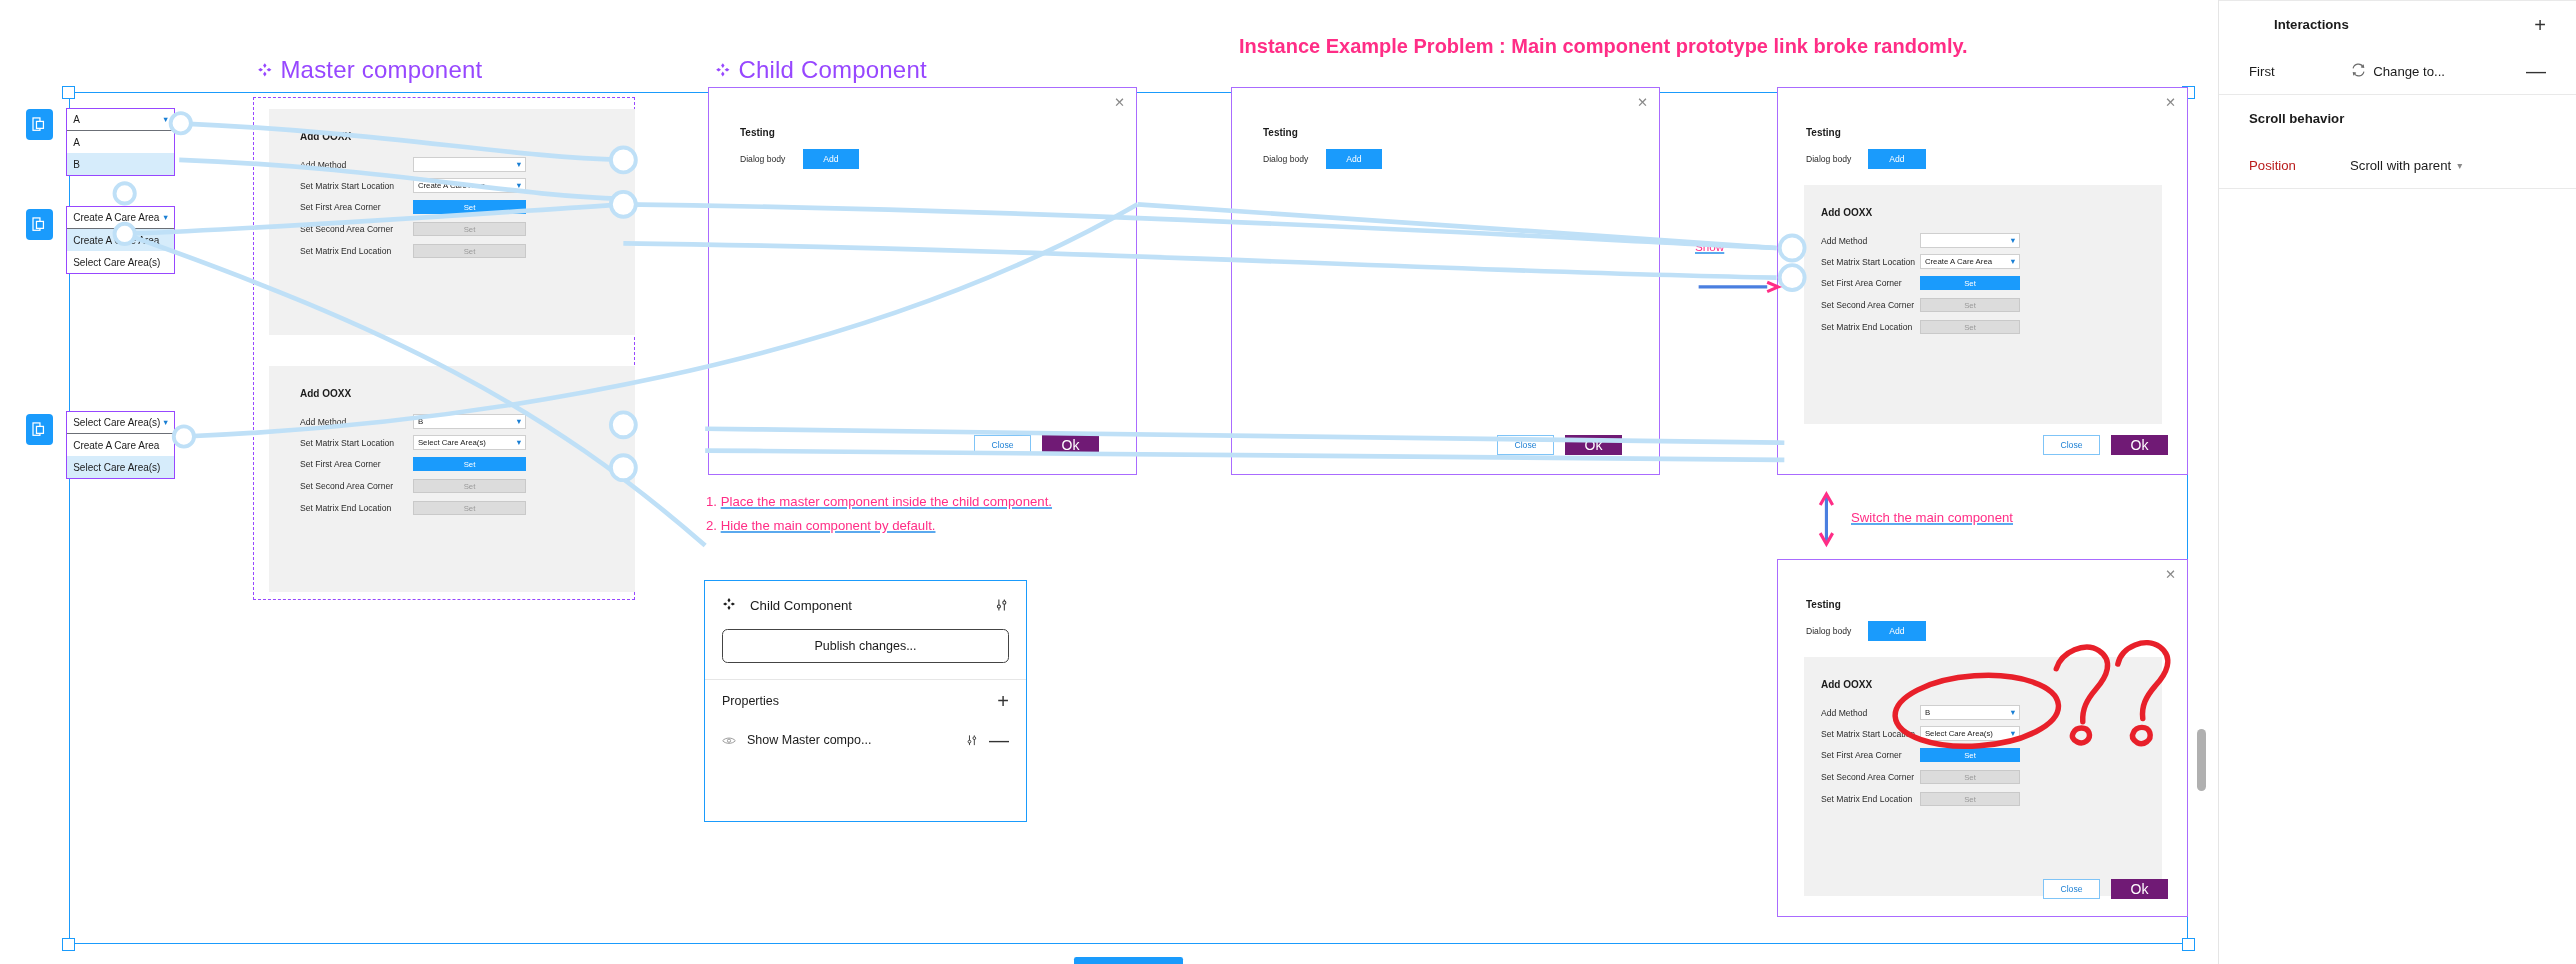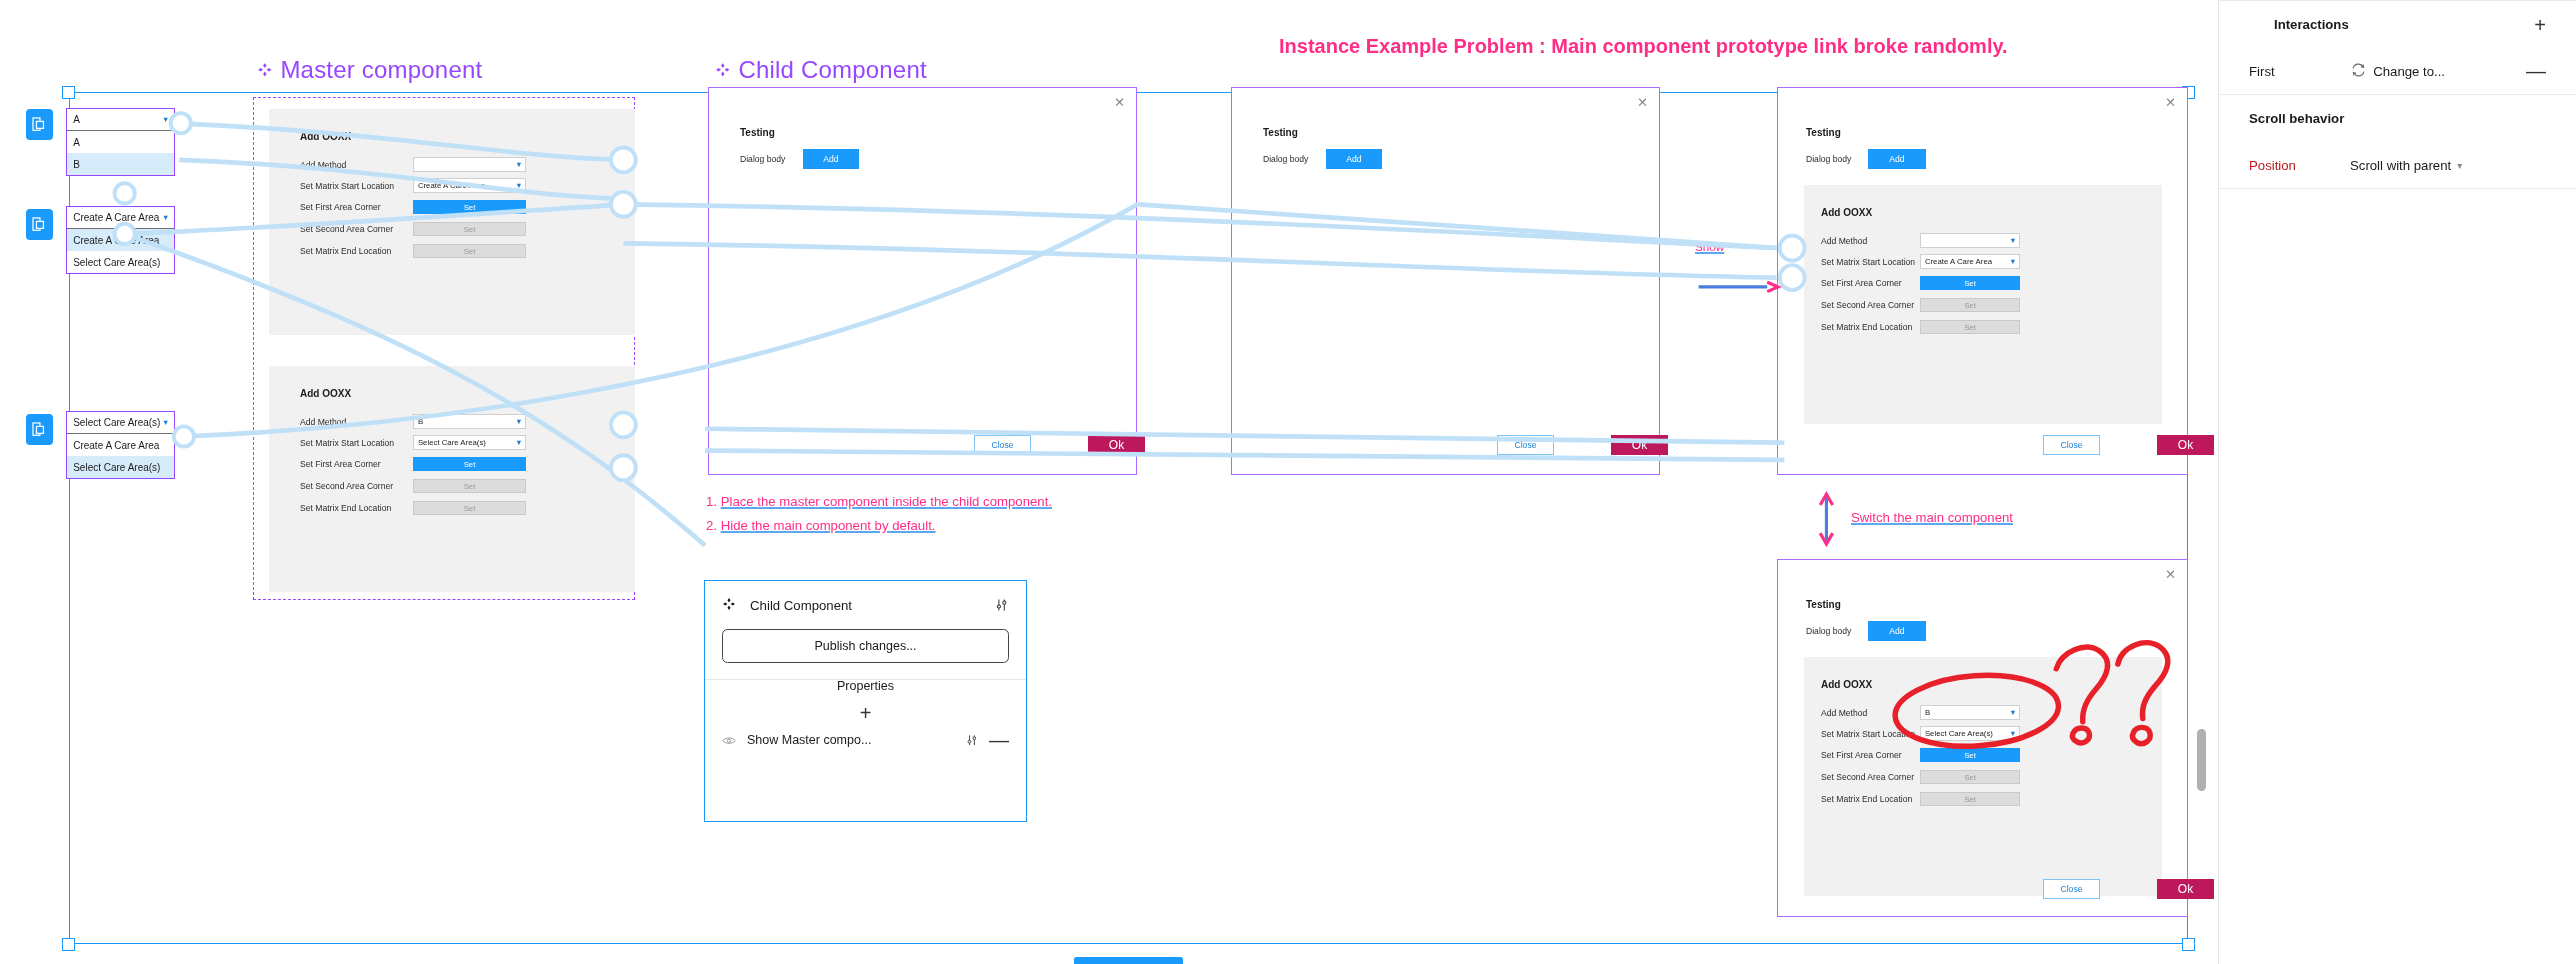--- a/index.html
+++ b/index.html
@@ -84,52 +84,51 @@
   .dlg-add {
     position:absolute; background:#1a9bfc; color:#fff; font-size:8.6px;
     display:flex; align-items:center; justify-content:center;
   }
   .dlg-x { position:absolute; color:#8a8a8a; font-size:13.2px; line-height:1; }
   .dlg-close {
     position:absolute; border:0.8px solid #7fc4f7; color:#1a7fd4; background:#fff;
     font-size:8.6px; display:flex; align-items:center; justify-content:center;
   }
   .dlg-ok {
-    position:absolute; background:#be185d; color:#fff; font-size:12px;
-    display:flex; align-items:center; justify-content:center;margin-left:46px;
+    position:absolute; background:#701a75; color:#fff; font-size:14px;
+    display:flex; align-items:center; justify-content:center;
   }
 
   
   .wires { position:absolute; left:0; top:0; width:2576px; height:965px; pointer-events:none; }
 
   
   .headline {
     position:absolute; color:#ff2d86; font-size:20px; font-weight:bold;
     white-space:nowrap;
-    margin-left:40px;
   }
   .note {
     position:absolute; color:#ff2d86; font-size:13.2px; white-space:nowrap;
   }
   .note .u { text-decoration:underline; text-decoration-color:#5aa9ee; text-decoration-thickness:1.6px; }
   .note-small { position:absolute; color:#ff2d86; font-size:11.7px; white-space:nowrap;
                 text-decoration:underline; text-decoration-color:#5aa9ee; text-decoration-thickness:1.6px;}
 
   
   .props-card {
     position:absolute; background:#fff; border:1.6px solid #1a9bfc;
   }
   .props-head { display:flex; align-items:center; padding:0 17px; height:48px; gap:12.5px; }
   .props-head .t { font-size:13.2px; color:#1b1b1b; flex:1; }
   .props-pub {
     margin:0 17px; height:34px; border:0.8px solid #444; border-radius:5.5px;
     display:flex; align-items:center; justify-content:center; font-size:12.5px; color:#1b1b1b;
   }
   .props-div { height:0.8px; background:#e6e6e6; margin-top:15.6px; }
-  .props-sec { display:flex; align-items:center; padding:0 17px; height:44px;flex-direction:column; }
+  .props-sec { display:flex; align-items:center; padding:0 17px; height:44px; }
   .props-sec .t { font-size:12.5px; color:#1b1b1b; flex:1; }
   .props-item { display:flex; align-items:center; padding:0 17px; height:34px; gap:11px; }
   .props-item .t { font-size:12.5px; color:#1b1b1b; flex:1; }
   .icon-btn { color:#333; font-size:14px; line-height:1; display:flex; align-items:center;}
 
   
   .sidebar {
     position:absolute; right:0; top:0; width:358px; height:965px;
     background:#fff; border-left:0.8px solid #e5e5e5;
   }

